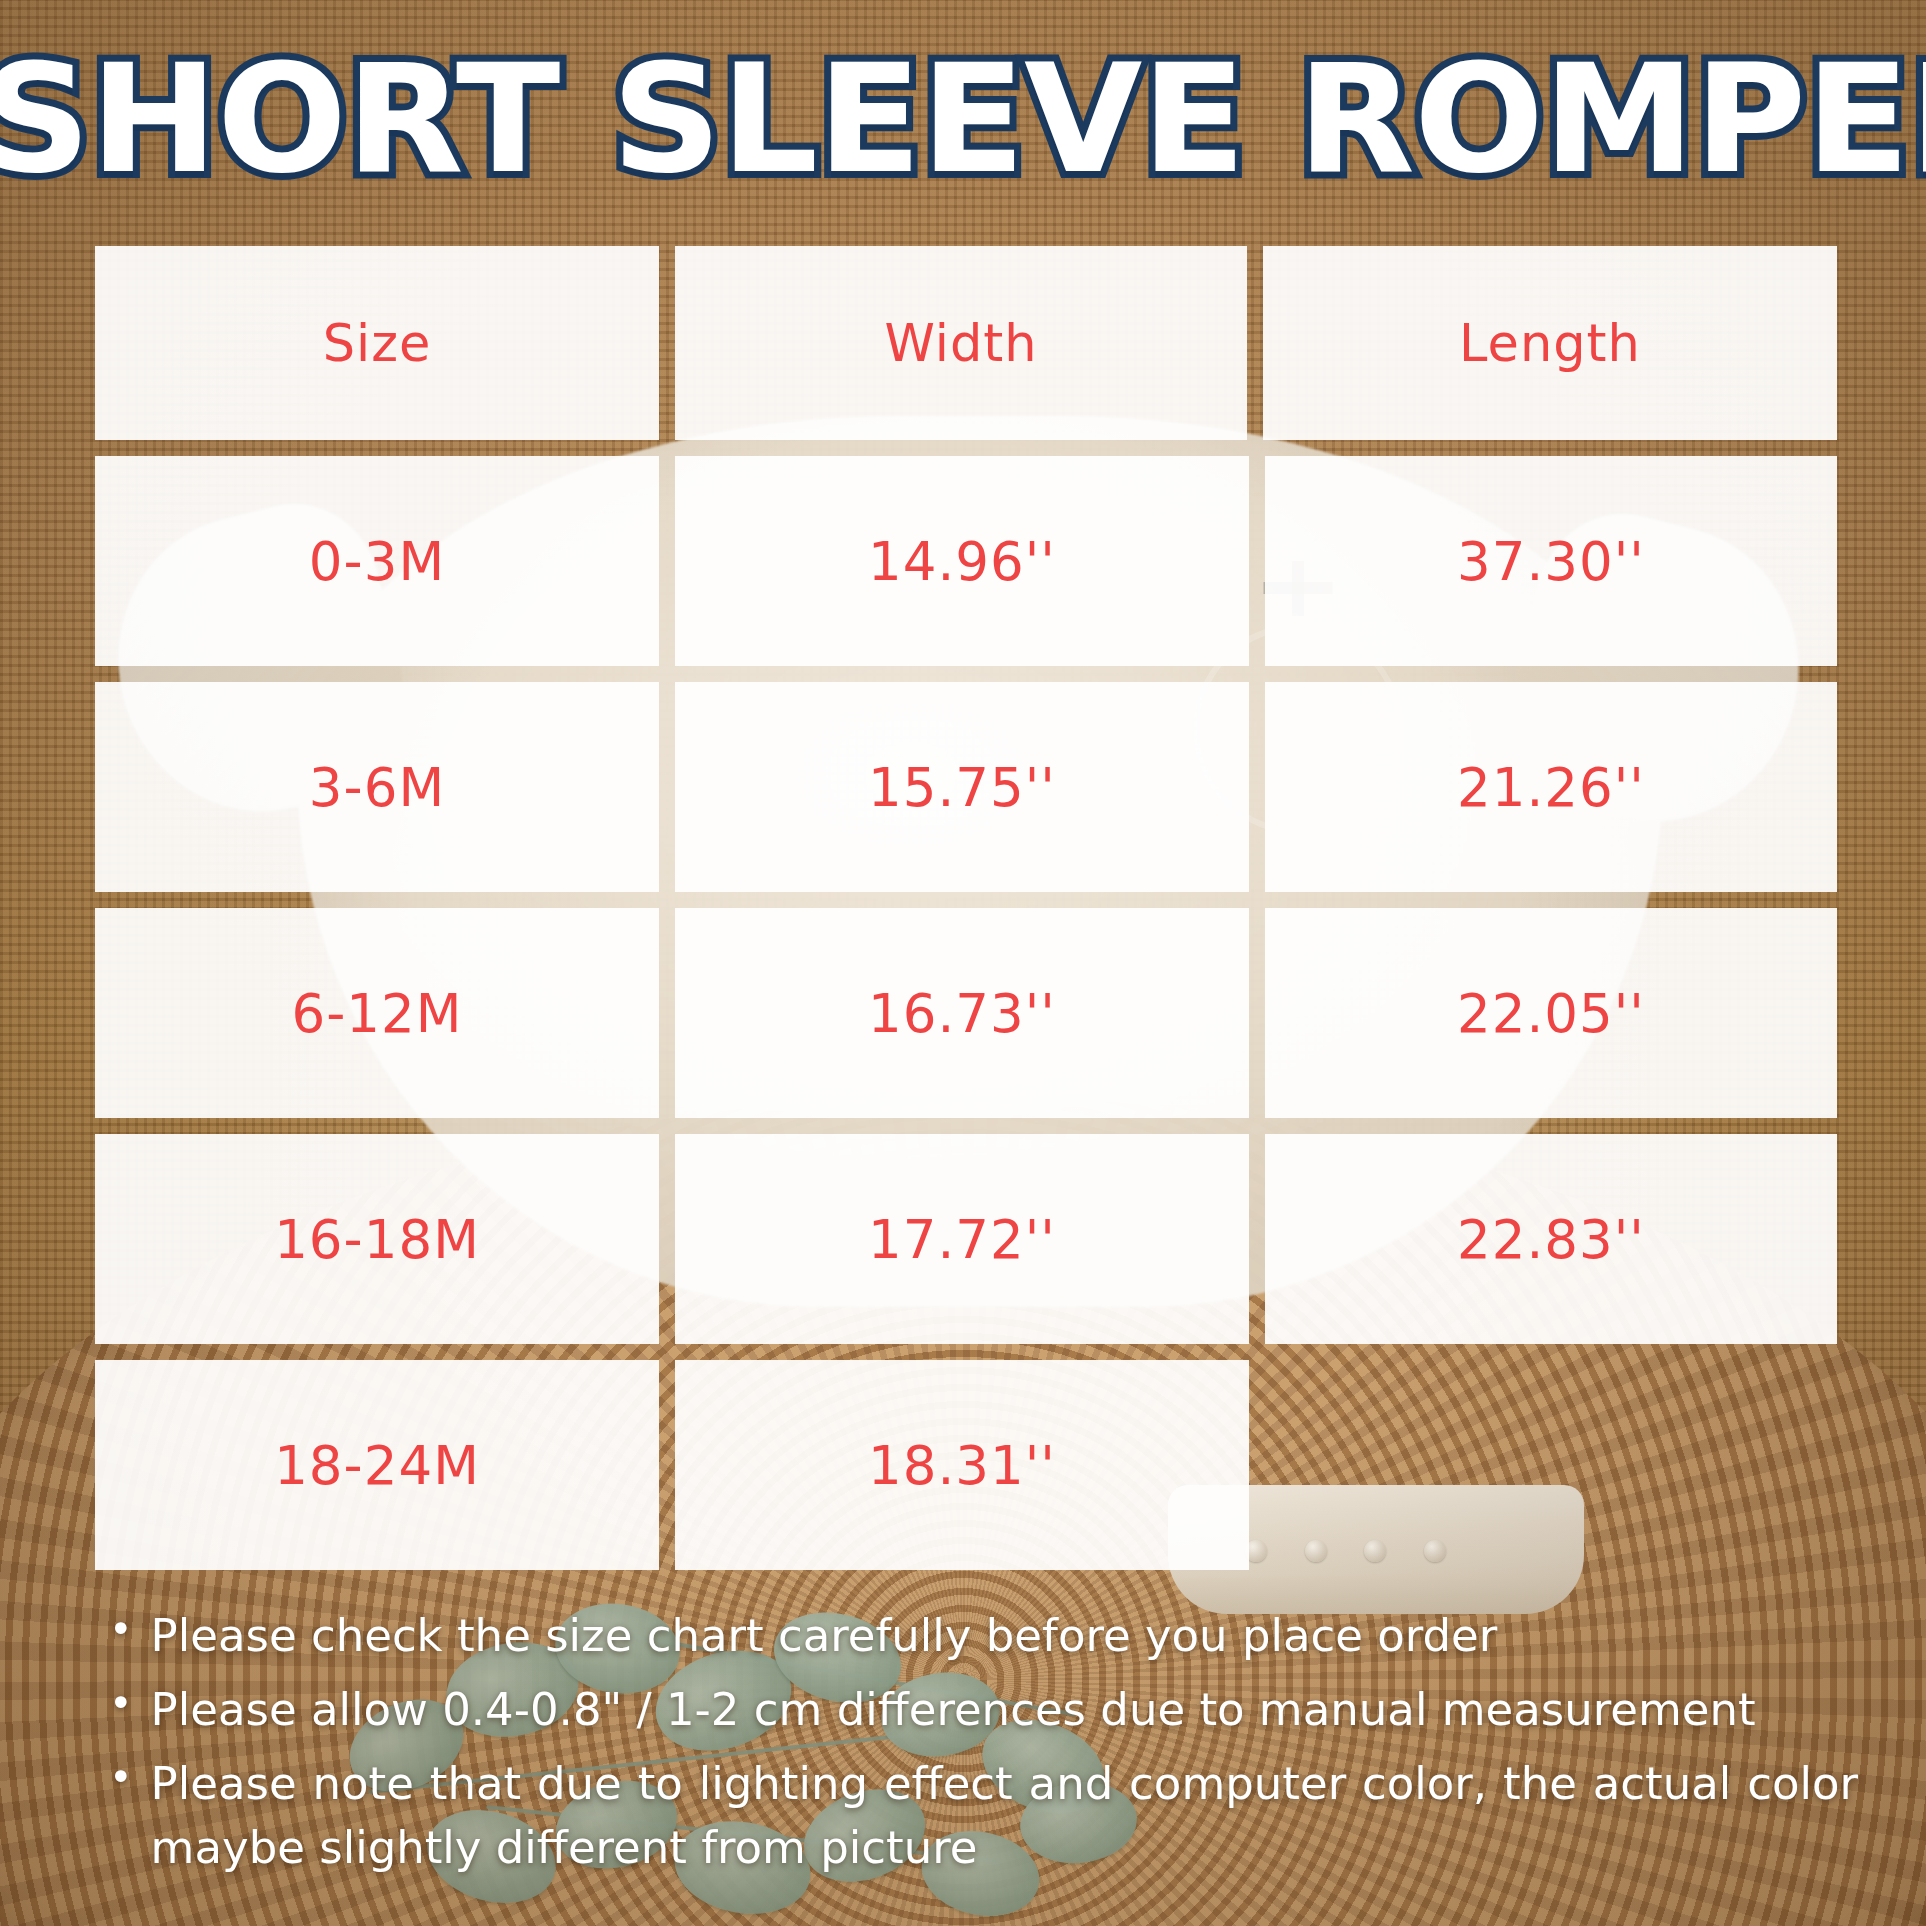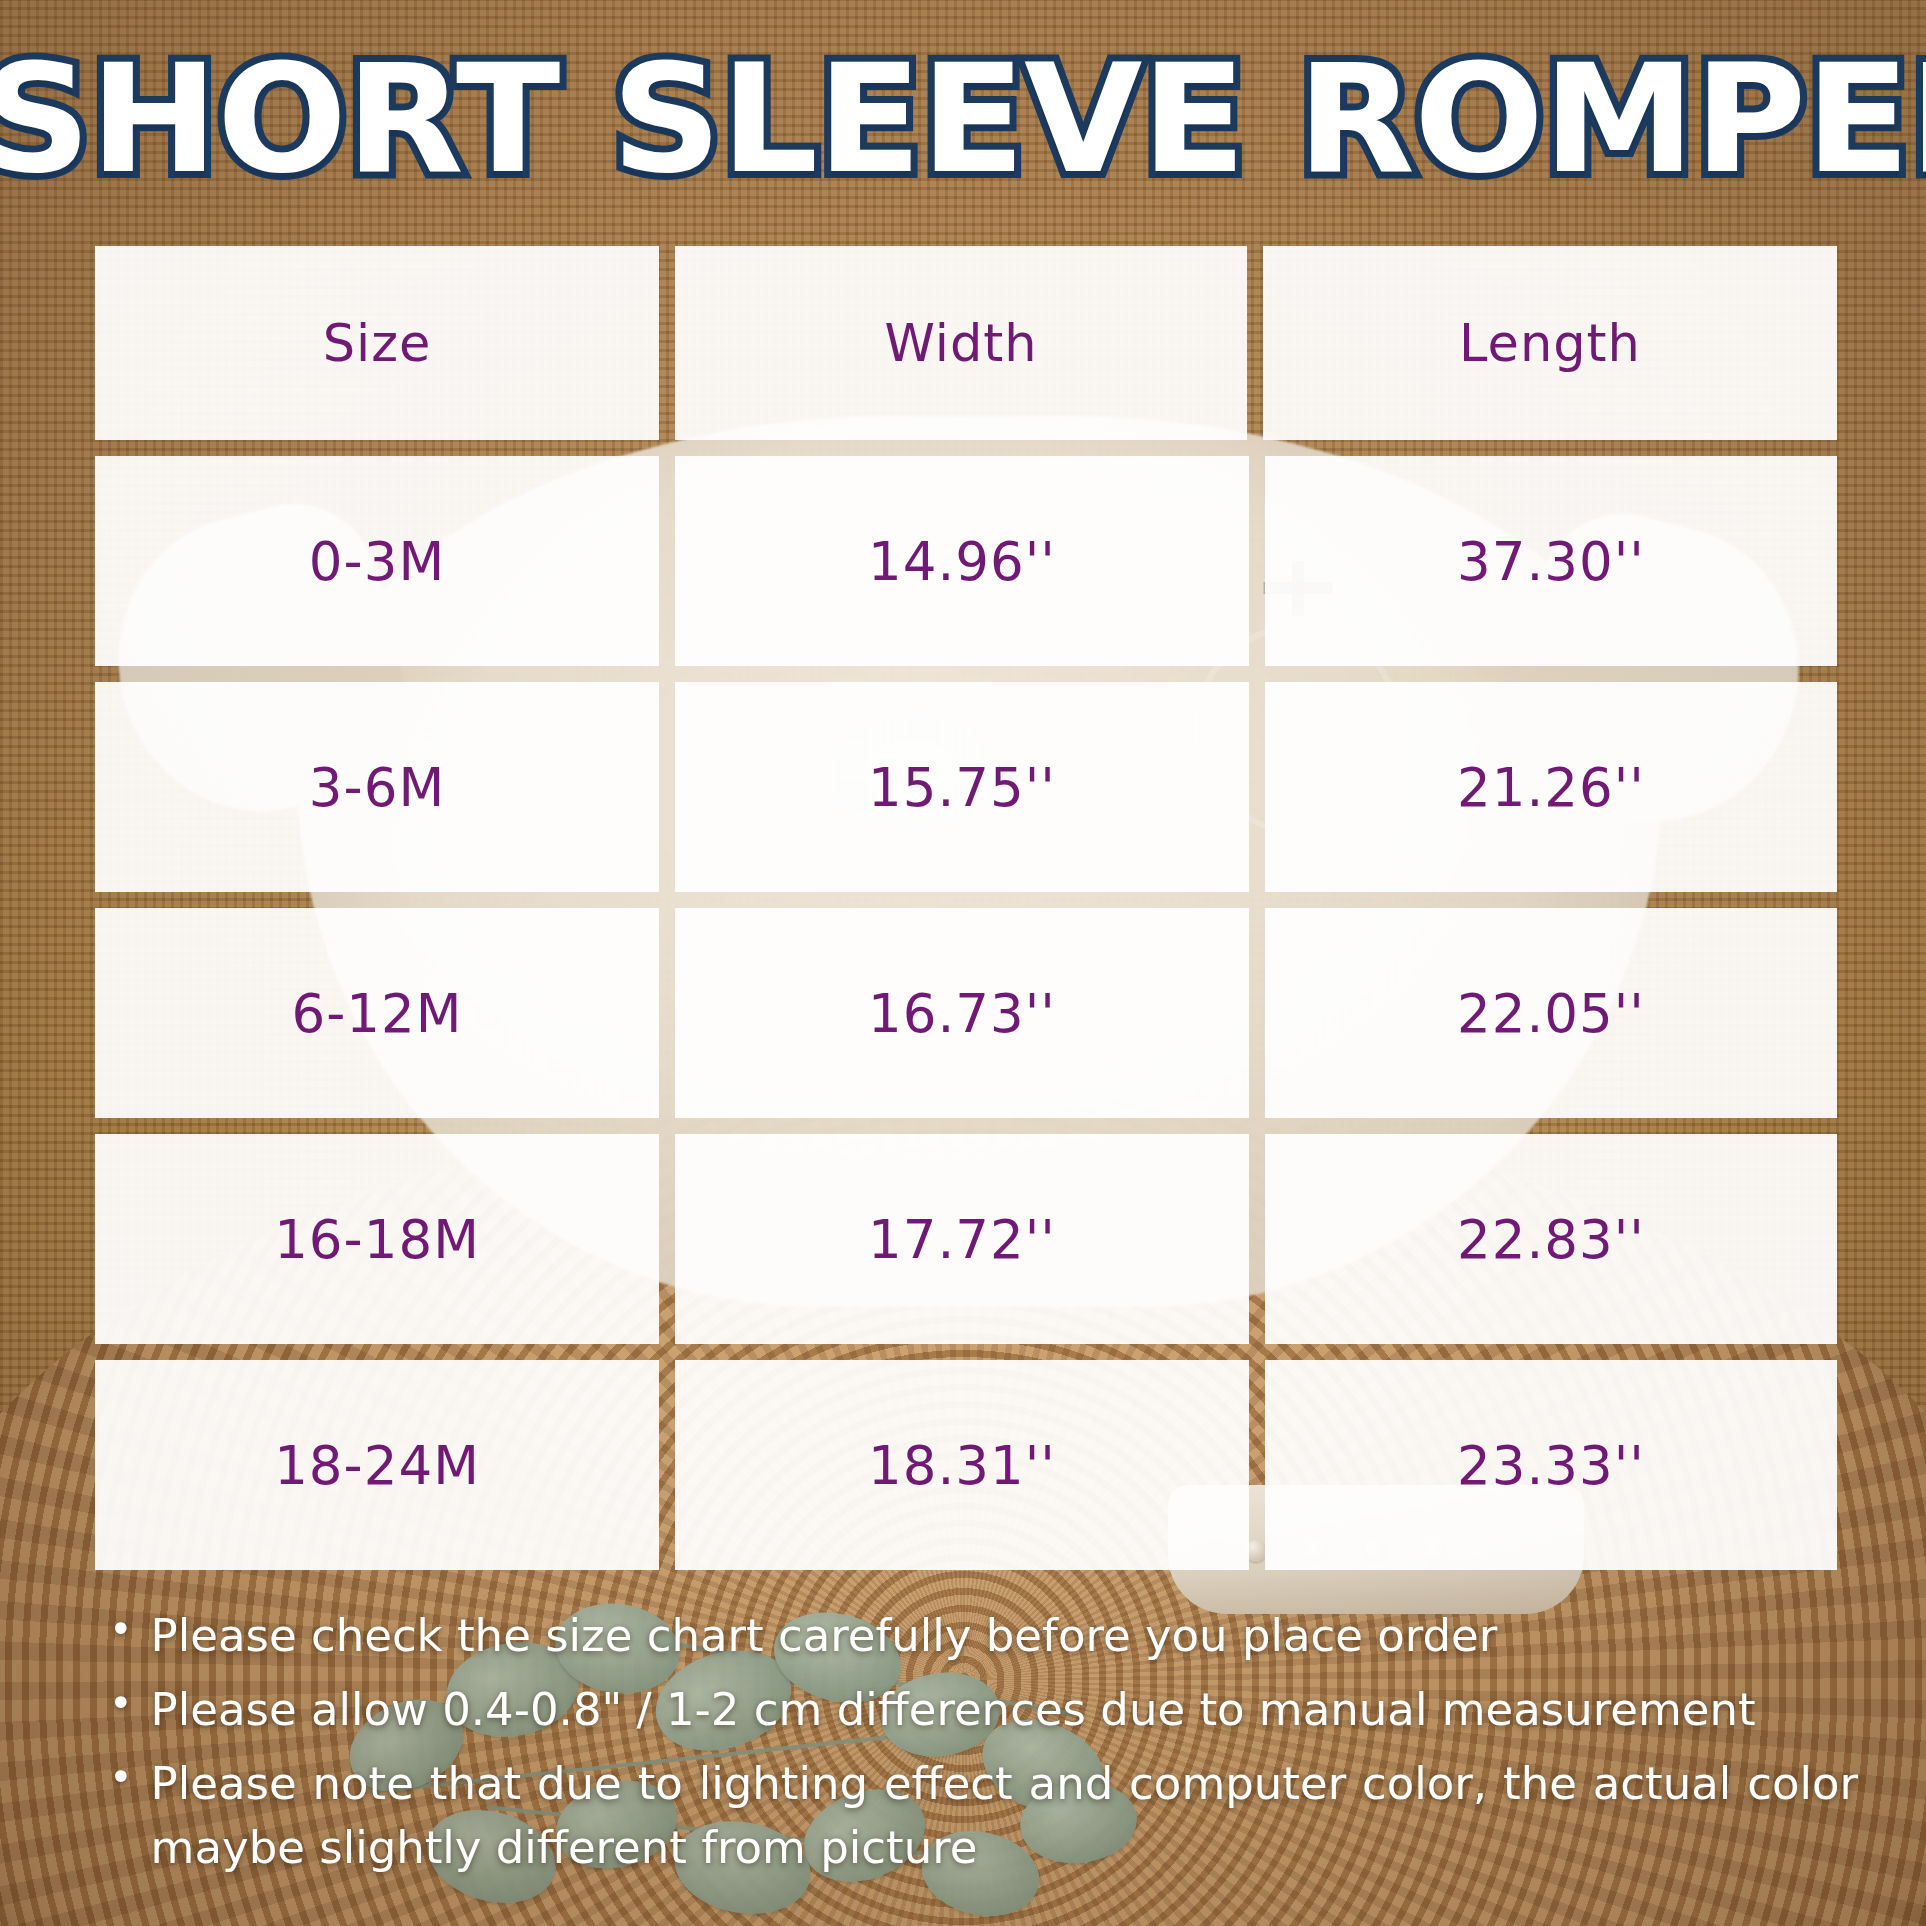--- a/index.html
+++ b/index.html
@@ -213,21 +213,21 @@
   .row {
     display: flex;
     gap: 16px;
     height: 210px;
   }
   .cell {
     background: rgba(255,255,255,0.93);
     display: flex;
     align-items: center;
     justify-content: center;
-    color: #701a75;
+    color: #ef4444;
     font-family: "DejaVu Sans", sans-serif;
     font-size: 53px;
     letter-spacing: 1px;
   }
   .cell.size-col { width: 564px; }
   .cell.len-col  { width: 574px; }
   .cell.wid-col  { flex: 1; }
   .row.header .cell { font-size: 51px; }
   .row.header { height: 194px; }
 
@@ -330,21 +330,20 @@
 
     <div class="row">
       <div class="cell size-col">16-18M</div>
       <div class="cell len-col">17.72''</div>
       <div class="cell wid-col">22.83''</div>
     </div>
 
     <div class="row">
       <div class="cell size-col">18-24M</div>
       <div class="cell len-col">18.31''</div>
-      <div class="cell wid-col">23.33''</div>
     </div>
 
   </div>
 
   <div class="notes">
     <div class="note">
       <span class="bullet">•</span>
       <span class="note-text">Please check the size chart carefully before you place order</span>
     </div>
     <div class="note">

